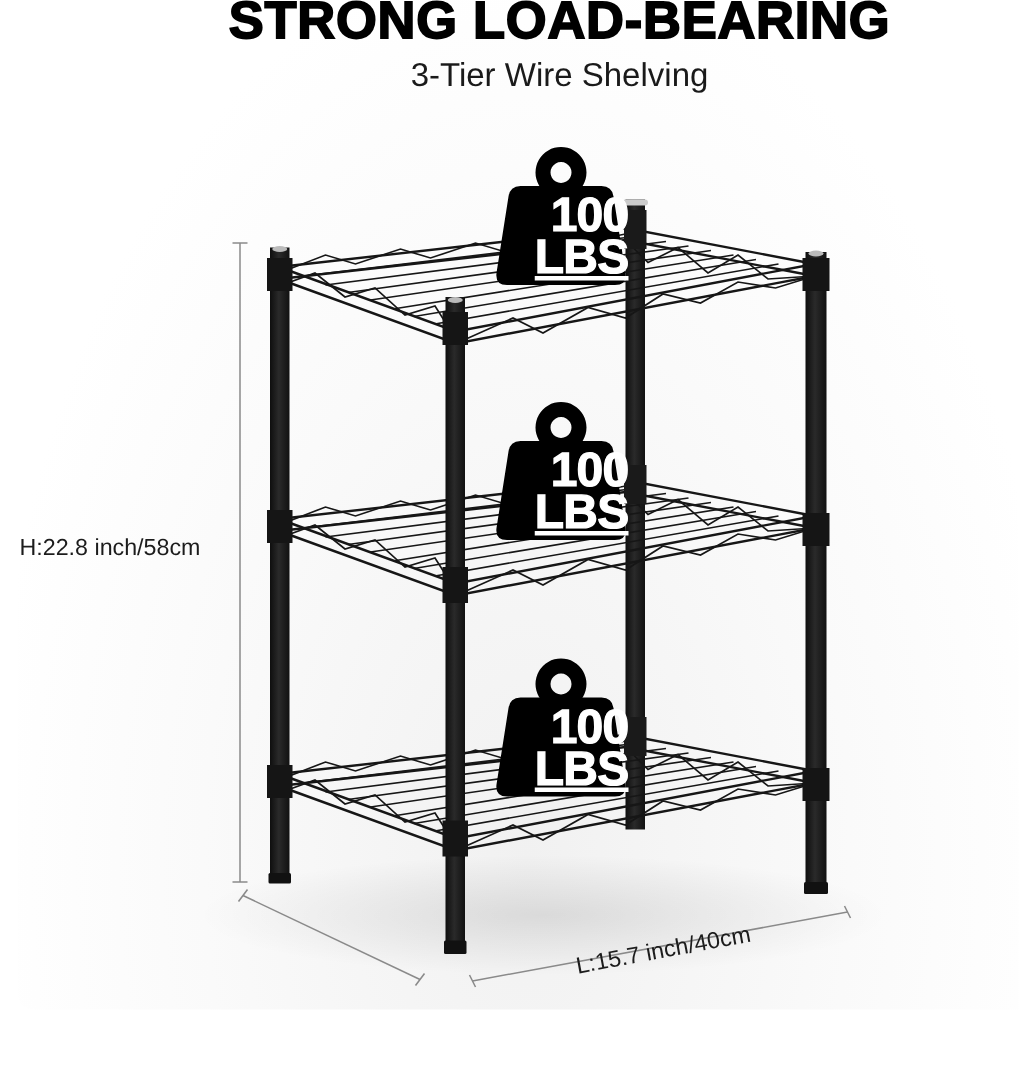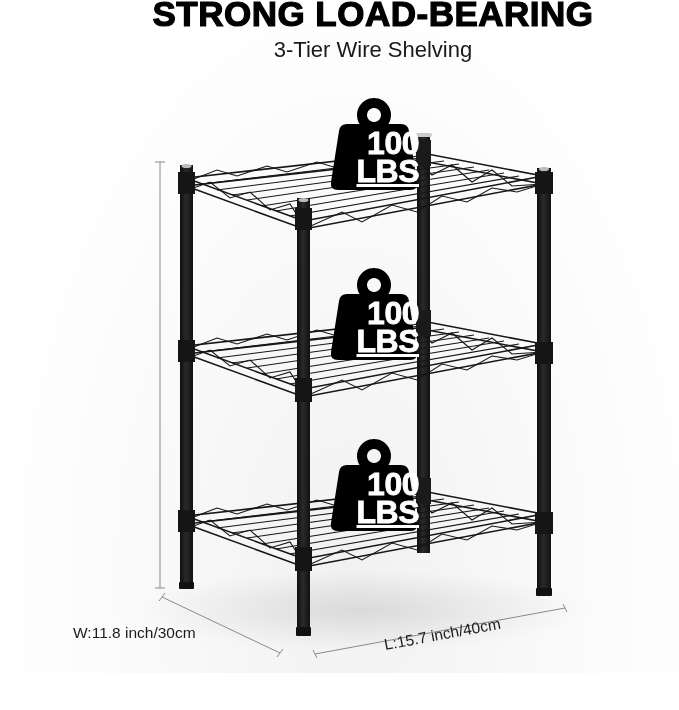--- a/index.html
+++ b/index.html
@@ -174,16 +174,16 @@
 
   <div class="badge" style="left:317px;top:435px;">
     <svg width="90" height="100" viewBox="0 0 90 100">
       <path d="M45 4 a17 17 0 1 1 -0.01 0 z M45 14 a7 7 0 1 0 0.01 0 z" fill="#000" fill-rule="evenodd"></path>
       <path d="M18 30 L72 30 Q79 30 80 37 L88 88 Q89 96 81 96 L9 96 Q1 96 2 88 L10 37 Q11 30 18 30 Z" fill="#000"></path>
     </svg>
     <div class="badge-text badge-num">100</div>
     <div class="badge-text badge-unit">LBS</div>
   </div>
 
-  <div class="dim dim-w">W:11.8 inch/30cm</div>
+  <div class="dim dim-h">H:22.8 inch/58cm</div>
   <div class="dim dim-l">L:15.7 inch/40cm</div>
 
 </div>
 
 </body></html>

